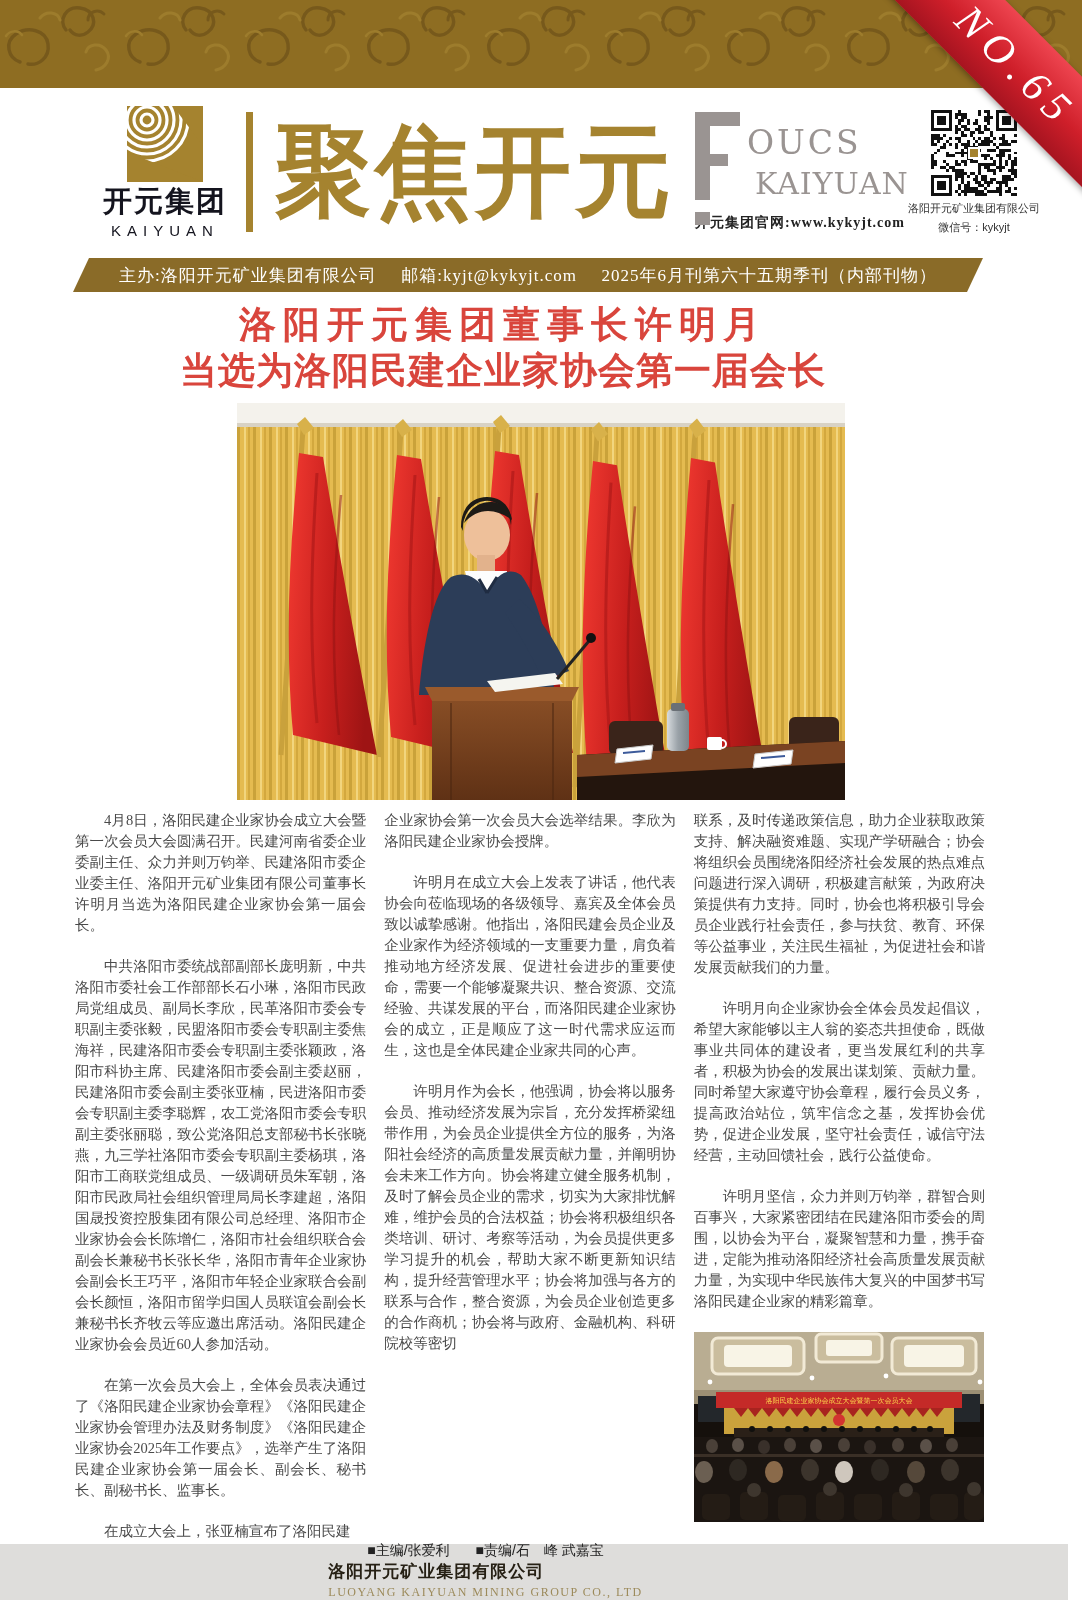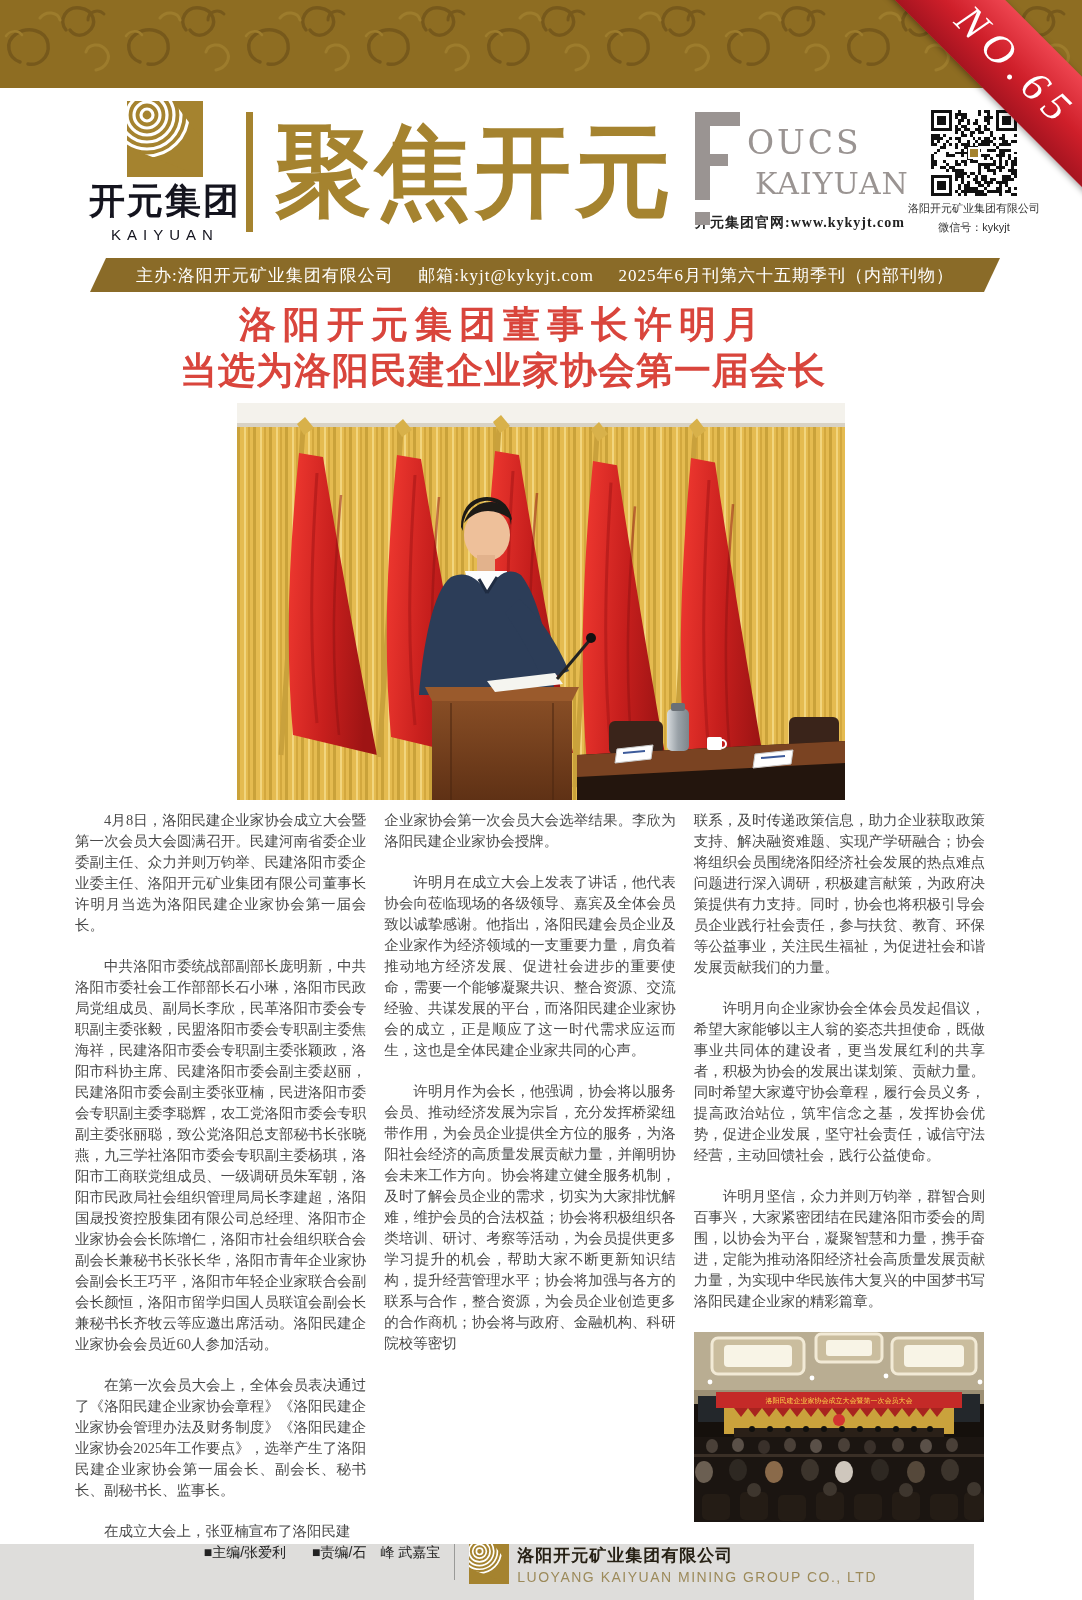--- a/index.html
+++ b/index.html
@@ -13,21 +13,21 @@
   
   .ribbon-wrap{position:absolute;top:0;right:0;width:260px;height:260px;overflow:hidden;z-index:30;pointer-events:none;}
   .ribbon{position:absolute;left:4px;top:27px;width:380px;height:78px;transform:rotate(45deg);
           background:linear-gradient(180deg,var(--ribbon-red-light,#ee4550) 0%,#cf1f2a 55%,var(--ribbon-red-dark,#a61420) 100%);
           display:flex;align-items:center;justify-content:center;box-shadow:0 2px 6px rgba(0,0,0,.35);}
   .ribbon-label{color:#fff;font-style:italic;font-size:42px;letter-spacing:8px;font-family:"Liberation Serif",serif;}
 
   
   .masthead{position:absolute;top:88px;left:0;width:1082px;height:168px;display:flex;align-items:center;padding-left:100px;box-sizing:border-box;background:#fff;}
   .logo{display:flex;flex-direction:column;align-items:center;width:130px;}
-  .logo-cn{font-size:36px;font-weight:700;color:#14141e;letter-spacing:2px;font-family:"Liberation Sans",sans-serif;margin-top:0;white-space:nowrap;}
+  .logo-cn{font-size:29px;font-weight:700;color:#14141e;letter-spacing:2px;font-family:"Liberation Sans",sans-serif;margin-top:0;white-space:nowrap;}
   .logo-en{font-size:15px;color:#14141e;letter-spacing:6px;font-family:"Liberation Sans",sans-serif;}
   .mast-divider{width:7px;height:120px;background:var(--accent-gold,#a5832f);margin:0 22px 0 16px;}
   .newspaper-title{font-size:96px;font-weight:900;color:var(--accent-gold,#a5832f);
         font-family:"Liberation Sans","DejaVu Sans",sans-serif;letter-spacing:4px;line-height:1;white-space:nowrap;transform:scaleY(1.04);}
   .foucs{margin-left:20px;width:196px;display:flex;flex-direction:column;align-items:flex-start;}
   .foucs-top{display:flex;align-items:flex-end;}
   .foucs-f{position:relative;width:50px;height:88px;}
   .foucs-f .stem{position:absolute;left:0;top:0;width:15px;height:88px;background:var(--foucs-gray,#9a9492);}
   .foucs-f .bar-top{position:absolute;left:15px;top:0;width:30px;height:14px;background:var(--foucs-gray,#9a9492);}
   .foucs-f .bar-mid{position:absolute;left:15px;top:42px;width:18px;height:12px;background:var(--foucs-gray,#9a9492);}
@@ -35,21 +35,21 @@
   .foucs-lines{display:flex;flex-direction:column;margin-left:2px;}
   .foucs-l1{font-size:33px;color:var(--foucs-gray,#9a9492);letter-spacing:3px;font-family:"DejaVu Serif",serif;line-height:1.1;}
   .foucs-l2{font-size:30px;color:var(--foucs-gray,#9a9492);letter-spacing:1px;font-family:"DejaVu Serif",serif;line-height:1.1;margin-top:6px;margin-left:8px;}
   .foucs-site{font-size:14px;color:#222;margin-top:14px;letter-spacing:1px;white-space:nowrap;font-weight:700;}
   .qr-block{margin-left:24px;display:flex;flex-direction:column;align-items:center;width:118px;}
   .qr-code{width:86px;height:86px;background:#fff;}
   .qr-caption{font-size:11px;color:#333;margin-top:5px;white-space:nowrap;font-family:"Liberation Sans",sans-serif;}
   .qr-caption2{font-size:11px;color:#333;margin-top:4px;font-family:"Liberation Sans",sans-serif;}
 
   
-  .info-bar{position:absolute;top:258px;left:90px;width:910px;height:34px;background:var(--bar-gold,#8a6b28);
+  .info-bar{position:absolute;top:258px;left:73px;width:910px;height:34px;background:var(--bar-gold,#8a6b28);
         clip-path:polygon(16px 0,100% 0,calc(100% - 16px) 100%,0 100%);
         display:flex;align-items:center;justify-content:space-between;padding:0 46px;box-sizing:border-box;
         color:#fff;font-size:17px;letter-spacing:1px;white-space:nowrap;}
 
   
   .headline{position:absolute;top:302px;left:0;width:1006px;text-align:center;color:var(--headline-red,#d9453c);font-weight:700;}
   .headline .l1{font-size:37px;letter-spacing:7px;line-height:46px;}
   .headline .l2{font-size:37px;letter-spacing:1px;line-height:46px;}
 
   
@@ -58,28 +58,28 @@
 
   
   .columns{position:absolute;top:810px;left:75px;width:910px;height:732px;display:flex;gap:18px;overflow:hidden;}
   .col{width:292px;font-size:14.5px;line-height:21px;color:var(--body-text,#4a4a4a);text-align:justify;text-justify:inter-character;}
   .col p{margin:0 0 20px 0;text-indent:2em;}
   .col p.cont{text-indent:0;}
   .sub-photo{width:290px;height:238px;margin-top:6px;}
   .sub-photo svg{display:block;}
 
   
-  .footer{position:absolute;left:0;bottom:0;width:974px;height:56px;background:var(--footer-bg,#dedddb);
-        display:flex;align-items:flex-start;justify-content:flex-end;padding-right:97px;box-sizing:border-box;}
+  .footer{position:absolute;left:0;bottom:0;width:1068px;height:56px;background:var(--footer-bg,#dedddb);
+        display:flex;align-items:center;justify-content:flex-end;padding-right:97px;box-sizing:border-box;flex-direction:column;}
   .footer-editors{display:flex;gap:26px;font-size:14px;color:#222;font-family:"Liberation Sans",sans-serif;white-space:nowrap;}
   .footer-divider{width:1px;height:36px;background:#9a9a98;margin:0 14px;}
   .footer-logo{width:40px;height:40px;margin-right:8px;}
   .footer-co{display:flex;flex-direction:column;}
   .company-cn{font-size:17px;font-weight:700;color:#262014;letter-spacing:1px;font-family:"Liberation Sans",sans-serif;white-space:nowrap;}
-  .company-en{font-size:14px;color:#9c8a5a;letter-spacing:1.5px;font-family:Liberation Sans, sans-serif;margin-top:2px;white-space:nowrap;}
+  .company-en{font-size:12px;color:#9c8a5a;letter-spacing:1.5px;font-family:Liberation Serif, serif;margin-top:2px;white-space:nowrap;}
 </style>
 </head>
 <body>
 
 <div class="page">
 
   <div class="top-band">
     <svg width="1082" height="88">
       <defs>
         <pattern id="clouds" width="120" height="88" patternUnits="userSpaceOnUse">

